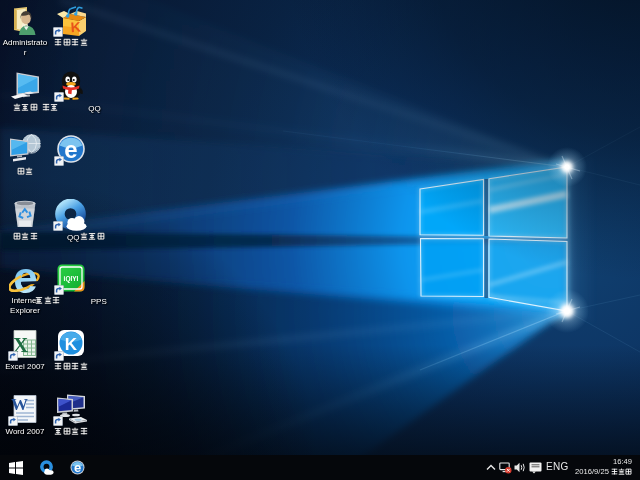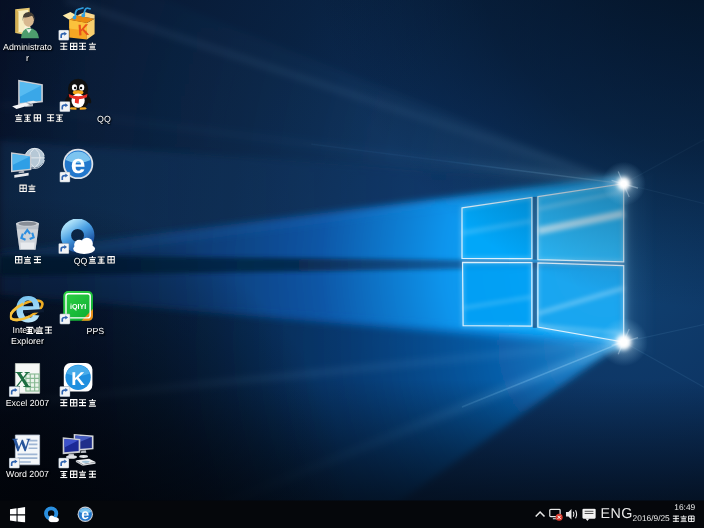--- a/index.html
+++ b/index.html
@@ -5,21 +5,21 @@
 #stage{position:relative;width:640px;height:480px;font-family:"Liberation Sans",sans-serif;}
 #wall{position:absolute;left:0;top:0;}
 .ic{position:absolute;}
 .bdg{position:absolute;}
 .lb{position:absolute;width:90px;text-align:center;color:#fff;font-size:8px;line-height:10px;
  text-shadow:1px 1px 1px rgba(0,0,0,0.9),0 0 2px rgba(0,0,0,0.8);}
 .lb .ck{filter:drop-shadow(0.7px 0.9px 0.4px rgba(0,0,0,0.85));vertical-align:-0.5px;margin:0 0.25px;}
 .lb .lt{letter-spacing:0;margin-left:30px;}
 #bar{position:absolute;left:0;top:455px;width:640px;height:25px;background:#05070b;}
 .tbi{position:absolute;}
-.trt{position:absolute;color:#e8e8e8;font-size:13px;line-height:9px;white-space:nowrap;}
+.trt{position:absolute;color:#e8e8e8;font-size:10px;line-height:9px;white-space:nowrap;}
 .trt .ck{vertical-align:-0.5px;}
 </style></head>
 <body>
 <div id="stage">
 
 <svg id="wall" width="640" height="480" viewBox="0 0 640 480">
 <defs>
   <radialGradient id="bg" cx="575" cy="245" r="620" gradientUnits="userSpaceOnUse">
     <stop offset="0" stop-color="#104070"></stop>
     <stop offset="0.3" stop-color="#0c3160"></stop>
@@ -428,21 +428,21 @@
         <use href="#ckA"></use>
       </svg></div>
 <div class="lb" style="left:26px;top:232px"><span class="lt">QQ</span><svg class="ck" width="8" height="8" viewBox="0 0 10 10">
         <use href="#ckC"></use>
       </svg><svg class="ck" width="8" height="8" viewBox="0 0 10 10">
         <use href="#ckD"></use>
       </svg><svg class="ck" width="8" height="8" viewBox="0 0 10 10">
         <use href="#ckB"></use>
       </svg></div>
 <div class="lb" style="left:-20px;top:296px">Internet<br>Explorer</div>
-<div class="lb" style="left:14px;top:296px"><svg class="ck" width="8" height="8" viewBox="0 0 10 10">
+<div class="lb" style="left:26px;top:296px"><svg class="ck" width="8" height="8" viewBox="0 0 10 10">
         <use href="#ckD"></use>
       </svg><svg class="ck" width="8" height="8" viewBox="0 0 10 10">
         <use href="#ckC"></use>
       </svg><svg class="ck" width="8" height="8" viewBox="0 0 10 10">
         <use href="#ckA"></use>
       </svg><span class="lt">PPS</span></div>
 <div class="lb" style="left:-20px;top:362px">Excel 2007</div>
 <div class="lb" style="left:26px;top:362px"><svg class="ck" width="8" height="8" viewBox="0 0 10 10">
         <use href="#ckA"></use>
       </svg><svg class="ck" width="8" height="8" viewBox="0 0 10 10">

